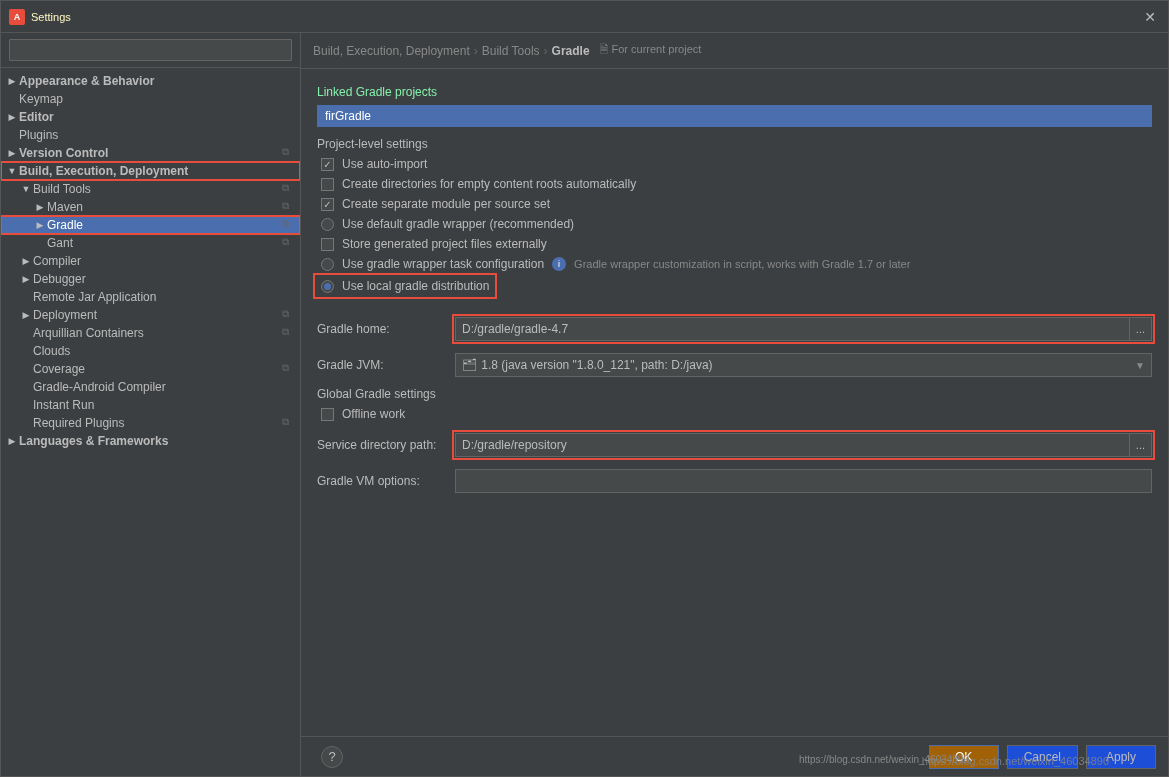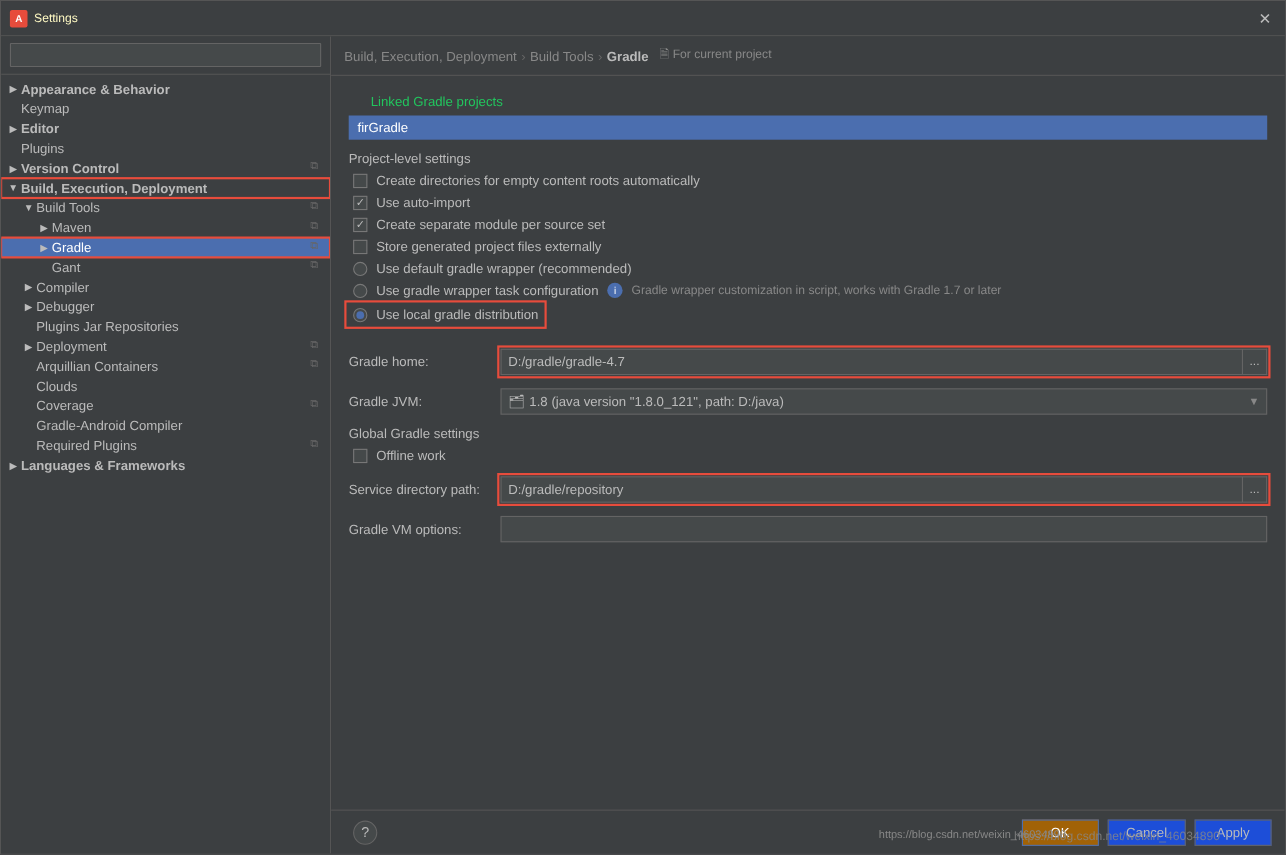--- a/index.html
+++ b/index.html
@@ -48,21 +48,21 @@
     .breadcrumb-bar { padding: 8px 12px; border-bottom: 1px solid #555; display: flex; align-items: center; gap: 4px; font-size: 12px; color: #888; flex-shrink: 0; }
     .breadcrumb-sep { color: #666; }
     .breadcrumb-current { color: #bbbbbb; font-weight: bold; }
     .breadcrumb-note { color: #888; font-size: 11px; margin-left: 6px; }
 
     .settings-content { flex: 1; overflow-y: auto; padding: 12px 16px; }
     .settings-content::-webkit-scrollbar { width: 8px; }
     .settings-content::-webkit-scrollbar-track { background: #3c3f41; }
     .settings-content::-webkit-scrollbar-thumb { background: #555; }
 
-    .section-title { color: #22c55e; font-size: 12px; margin-bottom: 6px; margin-top: 4px; margin-left: 20px; }
+    .section-title { color: #86efac; font-size: 12px; margin-bottom: 6px; margin-top: 4px; }
 
     .linked-project-item { background: #4b6eaf; color: #ffffff; padding: 4px 8px; font-size: 12px; margin-bottom: 10px; }
 
     .settings-group-title { color: #bbbbbb; font-size: 12px; margin: 10px 0 6px; }
 
     .setting-row { display: flex; align-items: center; margin-bottom: 6px; gap: 8px; padding-left: 4px; }
 
     .checkbox { width: 13px; height: 13px; border: 1px solid #777; background: #45494a; display: flex; align-items: center; justify-content: center; flex-shrink: 0; cursor: pointer; }
     .checkbox.checked::after { content: '✓'; font-size: 10px; color: #bbbbbb; }
 
@@ -174,21 +174,21 @@
           <span class="tree-label">Compiler</span>
         </div>
 
         <div class="tree-item indent-1">
           <span class="tree-arrow collapsed">▶</span>
           <span class="tree-label">Debugger</span>
         </div>
 
         <div class="tree-item indent-1">
           <span class="tree-arrow leaf">▶</span>
-          <span class="tree-label">Plugins Jar Repositories</span>
+          <span class="tree-label">Remote Jar Application</span>
         </div>
 
         <div class="tree-item indent-1">
           <span class="tree-arrow collapsed">▶</span>
           <span class="tree-label">Deployment</span>
           <span class="tree-copy-icon">⧉</span>
         </div>
 
         <div class="tree-item indent-1">
           <span class="tree-arrow leaf">▶</span>
@@ -206,20 +206,24 @@
           <span class="tree-arrow leaf">▶</span>
           <span class="tree-label">Coverage</span>
           <span class="tree-copy-icon">⧉</span>
         </div>
 
         <div class="tree-item indent-1">
           <span class="tree-arrow leaf">▶</span>
           <span class="tree-label">Gradle-Android Compiler</span>
         </div>
 
+        <div class="tree-item indent-1">
+          <span class="tree-arrow leaf">▶</span>
+          <span class="tree-label">Instant Run</span>
+        </div>
 
         <div class="tree-item indent-1">
           <span class="tree-arrow leaf">▶</span>
           <span class="tree-label">Required Plugins</span>
           <span class="tree-copy-icon">⧉</span>
         </div>
 
         <div class="tree-item">
           <span class="tree-arrow collapsed">▶</span>
           <span class="tree-label section-header">Languages &amp; Frameworks</span>
@@ -242,46 +246,46 @@
 
         
         <div class="section-title">Linked Gradle projects</div>
         <div class="linked-project-item">firGradle</div>
 
         
         <div class="settings-group-title">Project-level settings</div>
 
         
         <div class="setting-row">
+          <div class="checkbox checked"></div>
+          <span class="setting-label">Use auto-import</span>
+        </div>
+
+        
+        <div class="setting-row">
           <div class="checkbox"></div>
           <span class="setting-label">Create directories for empty content roots automatically</span>
         </div>
 
         
         <div class="setting-row">
           <div class="checkbox checked"></div>
-          <span class="setting-label">Use auto-import</span>
-        </div>
-
-        
-        <div class="setting-row">
-          <div class="checkbox checked"></div>
           <span class="setting-label">Create separate module per source set</span>
+        </div>
+
+        
+        <div class="setting-row">
+          <div class="radio"></div>
+          <span class="setting-label">Use default gradle wrapper (recommended)</span>
         </div>
 
         
         <div class="setting-row">
           <div class="checkbox"></div>
           <span class="setting-label">Store generated project files externally</span>
-        </div>
-
-        
-        <div class="setting-row">
-          <div class="radio"></div>
-          <span class="setting-label">Use default gradle wrapper (recommended)</span>
         </div>
 
         
         <div class="setting-row">
           <div class="radio"></div>
           <span class="setting-label">Use gradle wrapper task configuration</span>
           <div class="info-icon" title="Gradle wrapper customization in script, works with Gradle 1.7 or later">i</div>
           <span class="setting-label" style="color:#888; font-size:11px;">Gradle wrapper customization in script, works with Gradle 1.7 or later</span>
         </div>
 

